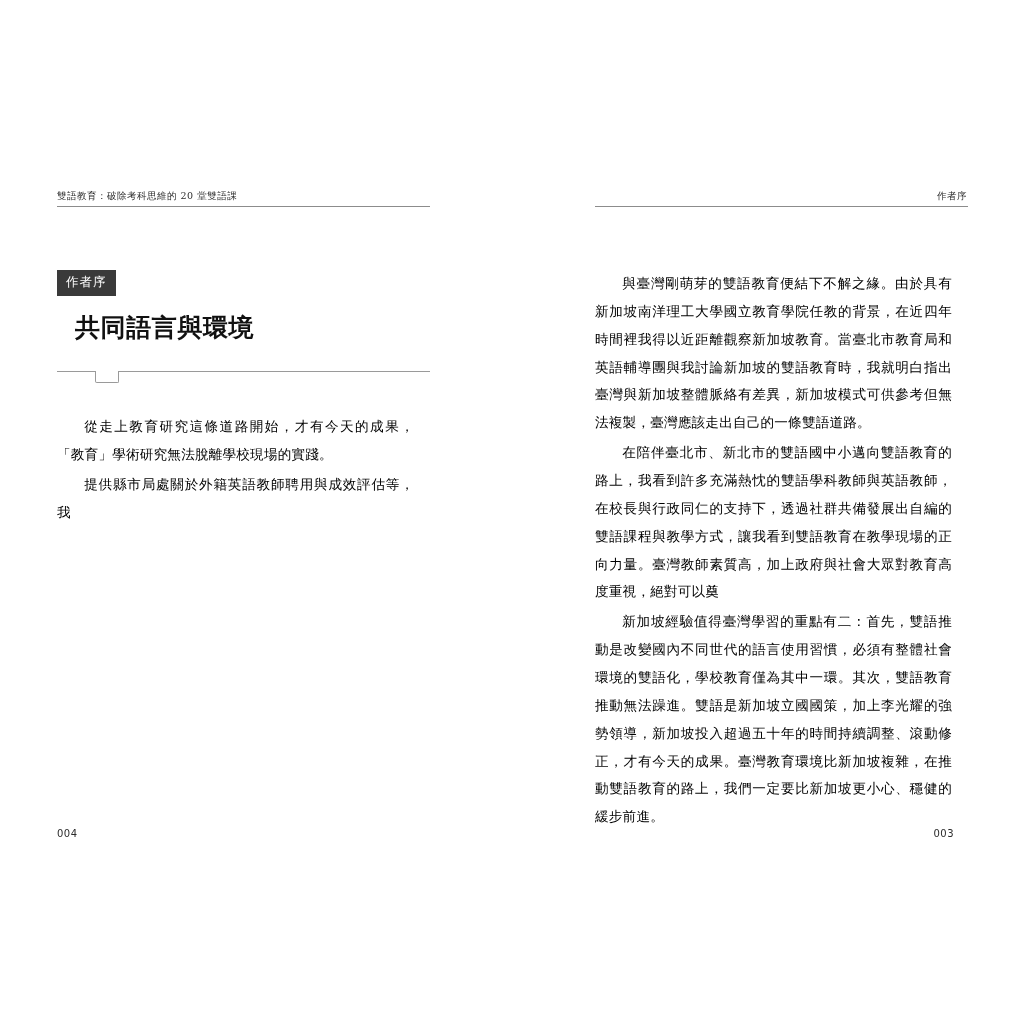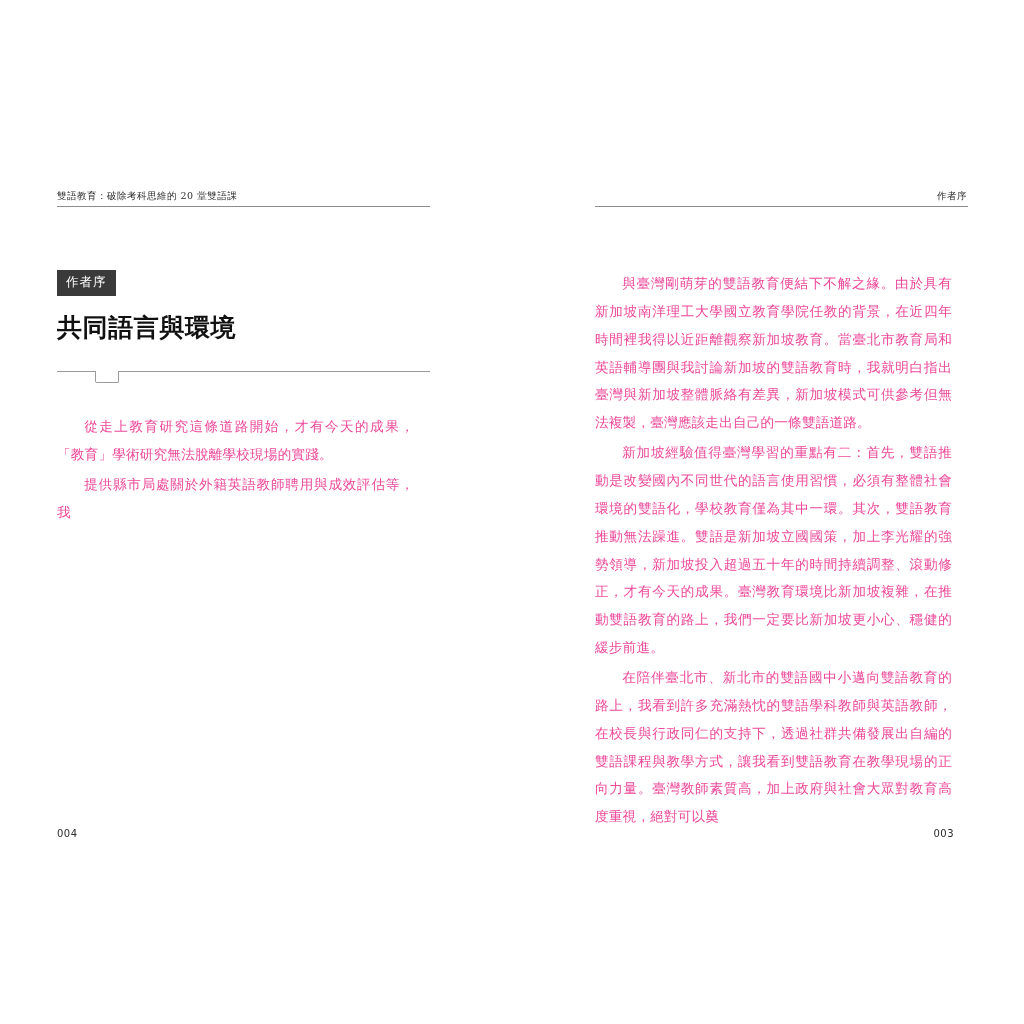--- a/index.html
+++ b/index.html
@@ -64,21 +64,21 @@
     margin-bottom: 14px;
     font-family: "DejaVu Serif", "Liberation Serif", serif;
   }
 
   .title {
     font-size: 25px;
     line-height: 1.42;
     font-weight: 700;
     letter-spacing: 0.6px;
     color: #111111;
-    margin: 0 0 20px 0;
+    margin: 0 0 20px 18px;
     font-family: "DejaVu Serif", "Liberation Serif", serif;
   }
 
   .divider-wrap {
     position: relative;
     width: 373px;
     height: 26px;
     margin-bottom: 22px;
   }
   .divider-line {
@@ -103,21 +103,21 @@
     border-radius: 0 0 2px 2px;
   }
 
   p.body {
     font-size: 13.6px;
     line-height: 2.05;
     margin: 0 16px 2px 0;
     text-align: justify;
     text-justify: inter-ideograph;
     letter-spacing: 0.2px;
-    color: #ec4899;
+    color: #000000;
     text-indent: 2em;
     font-family: "DejaVu Serif", "Liberation Serif", serif;
   }
 
   .folio {
     position: absolute;
     top: 828px;
     font-size: 10px;
     color: #2b2b2b;
     font-family: "DejaVu Sans", sans-serif;
@@ -146,18 +146,18 @@
       <div class="divider-line"></div>
       <div class="divider-notch"></div>
     </div>
     <p class="body">從走上教育研究這條道路開始，才有今天的成果，「教育」學術研究無法脫離學校現場的實踐。</p>
     <p class="body">提供縣市局處關於外籍英語教師聘用與成效評估等，我</p>
   </div>
   <div class="folio folio-left">004</div>
 
   <div class="page page-right">
     <p class="body">與臺灣剛萌芽的雙語教育便結下不解之緣。由於具有新加坡南洋理工大學國立教育學院任教的背景，在近四年時間裡我得以近距離觀察新加坡教育。當臺北市教育局和英語輔導團與我討論新加坡的雙語教育時，我就明白指出臺灣與新加坡整體脈絡有差異，新加坡模式可供參考但無法複製，臺灣應該走出自己的一條雙語道路。</p>
+    <p class="body">在陪伴臺北市、新北市的雙語國中小邁向雙語教育的路上，我看到許多充滿熱忱的雙語學科教師與英語教師，在校長與行政同仁的支持下，透過社群共備發展出自編的雙語課程與教學方式，讓我看到雙語教育在教學現場的正向力量。臺灣教師素質高，加上政府與社會大眾對教育高度重視，絕對可以奠</p>
     <p class="body">新加坡經驗值得臺灣學習的重點有二：首先，雙語推動是改變國內不同世代的語言使用習慣，必須有整體社會環境的雙語化，學校教育僅為其中一環。其次，雙語教育推動無法躁進。雙語是新加坡立國國策，加上李光耀的強勢領導，新加坡投入超過五十年的時間持續調整、滾動修正，才有今天的成果。臺灣教育環境比新加坡複雜，在推動雙語教育的路上，我們一定要比新加坡更小心、穩健的緩步前進。</p>
-    <p class="body">在陪伴臺北市、新北市的雙語國中小邁向雙語教育的路上，我看到許多充滿熱忱的雙語學科教師與英語教師，在校長與行政同仁的支持下，透過社群共備發展出自編的雙語課程與教學方式，讓我看到雙語教育在教學現場的正向力量。臺灣教師素質高，加上政府與社會大眾對教育高度重視，絕對可以奠</p>
   </div>
   <div class="folio folio-right">003</div>
 
 </div>
 
 </body></html>

